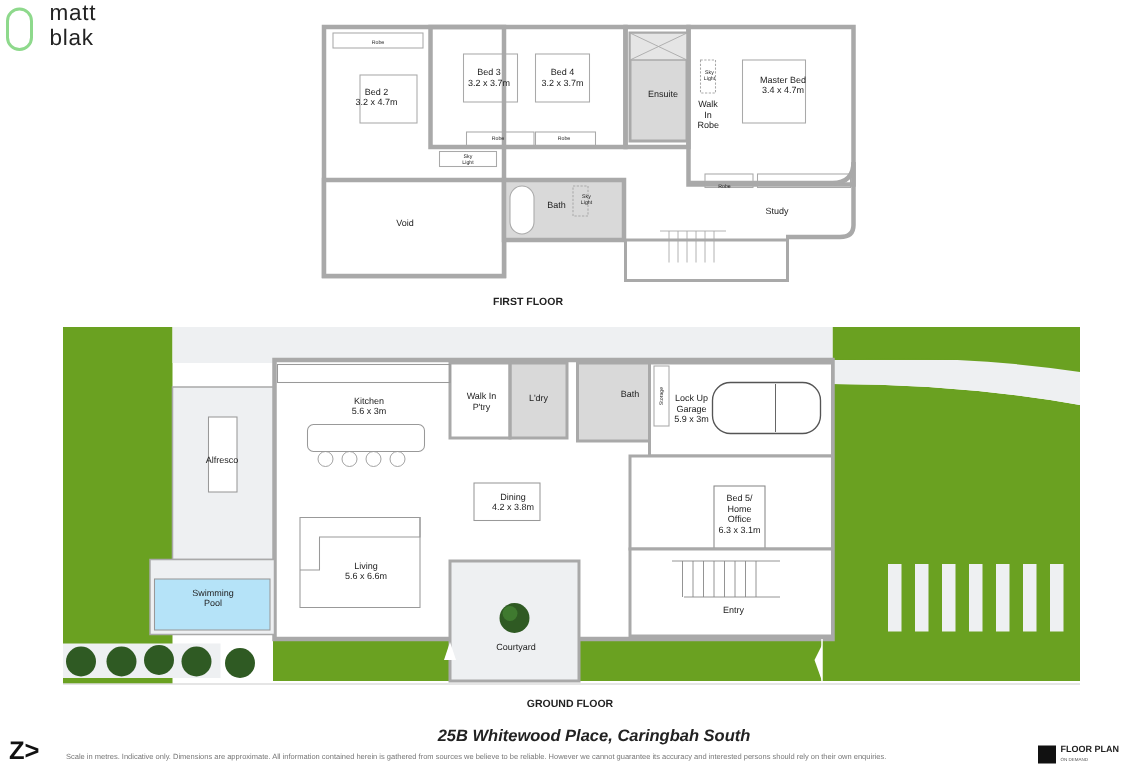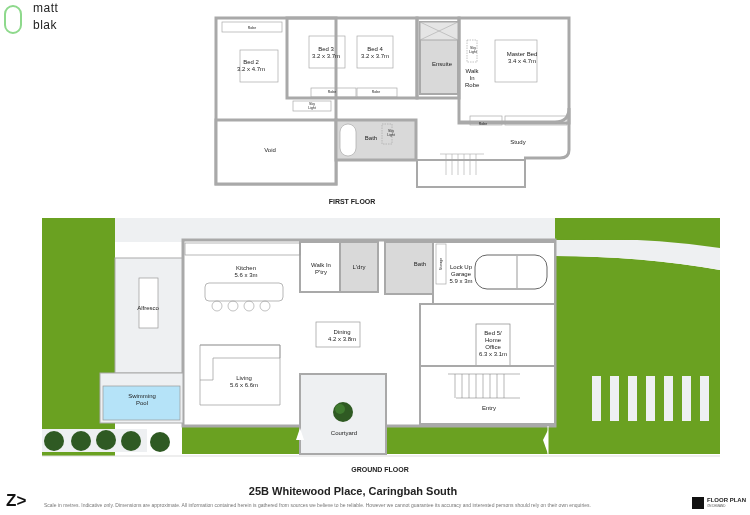--- a/index.html
+++ b/index.html
@@ -1,23 +1,23 @@
 <!DOCTYPE html>
 <html><head>
 <meta charset="utf-8">
 <style>
   html,body{margin:0;padding:0;background:#fff;}
   body{width:750px;height:515px;position:relative;overflow:hidden;font-family:"Liberation Sans",sans-serif;color:#222;}
   .abs{position:absolute;}
   .lbl{position:absolute;font-size:6px;text-align:center;line-height:7px;color:#222;white-space:pre-line;transform:translate(-50%,-50%);}
   .tiny{font-size:3.5px;line-height:4px;}
   .logo-ring{position:absolute;left:4px;top:5px;width:18px;height:29px;border:2px solid #8ed98c;border-radius:11px;box-sizing:border-box;}
-  .logo-text{position:absolute;left:33px;top:0px;font-size:12px;line-height:17px;color:#222;letter-spacing:0.5px;white-space:pre-line;}
+  .logo-text{position:absolute;left:33px;top:0px;font-size:15px;line-height:17px;color:#222;letter-spacing:0.5px;white-space:pre-line;}
   .floor-title{position:absolute;font-size:7px;font-weight:bold;transform:translateX(-50%);}
-  .address{position:absolute;left:353px;top:485px;transform:translateX(-50%);font-size:11px;font-weight:bold;white-space:nowrap;}
+  .address{position:absolute;left:396px;top:485px;transform:translateX(-50%);font-size:11px;font-weight:bold;white-space:nowrap;font-style:italic;}
   .disclaimer{position:absolute;left:44px;top:502px;font-size:5px;color:#777;white-space:nowrap;}
   .brand-z{position:absolute;left:6px;top:491px;font-size:17px;font-weight:bold;color:#111;}
   .fpod{position:absolute;left:692px;top:497px;width:12px;height:12px;background:#111;}
   .fpod-text{position:absolute;left:707px;top:497px;font-size:6px;font-weight:bold;line-height:6px;}
   .fpod-sub{position:absolute;left:707px;top:504px;font-size:3px;color:#555;}
 </style>
 </head>
 <body>
 
 <div>

